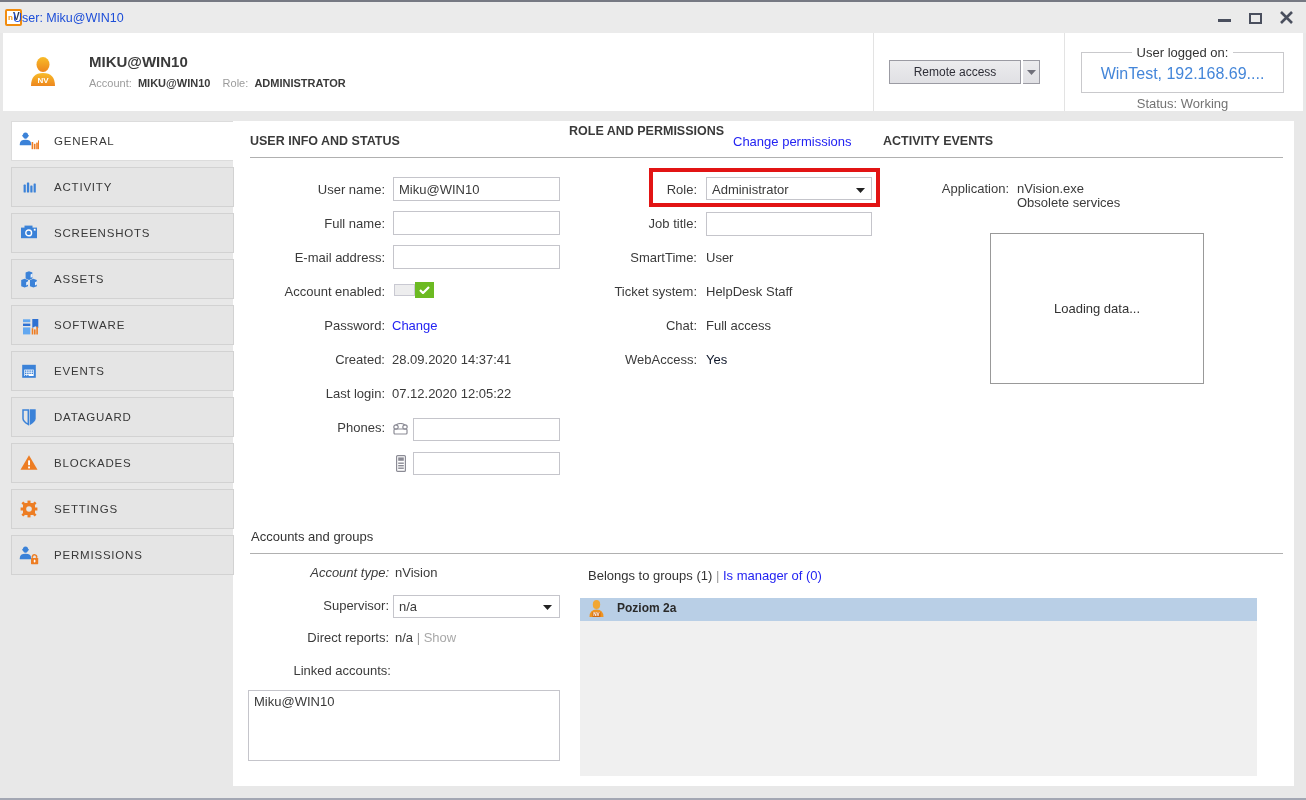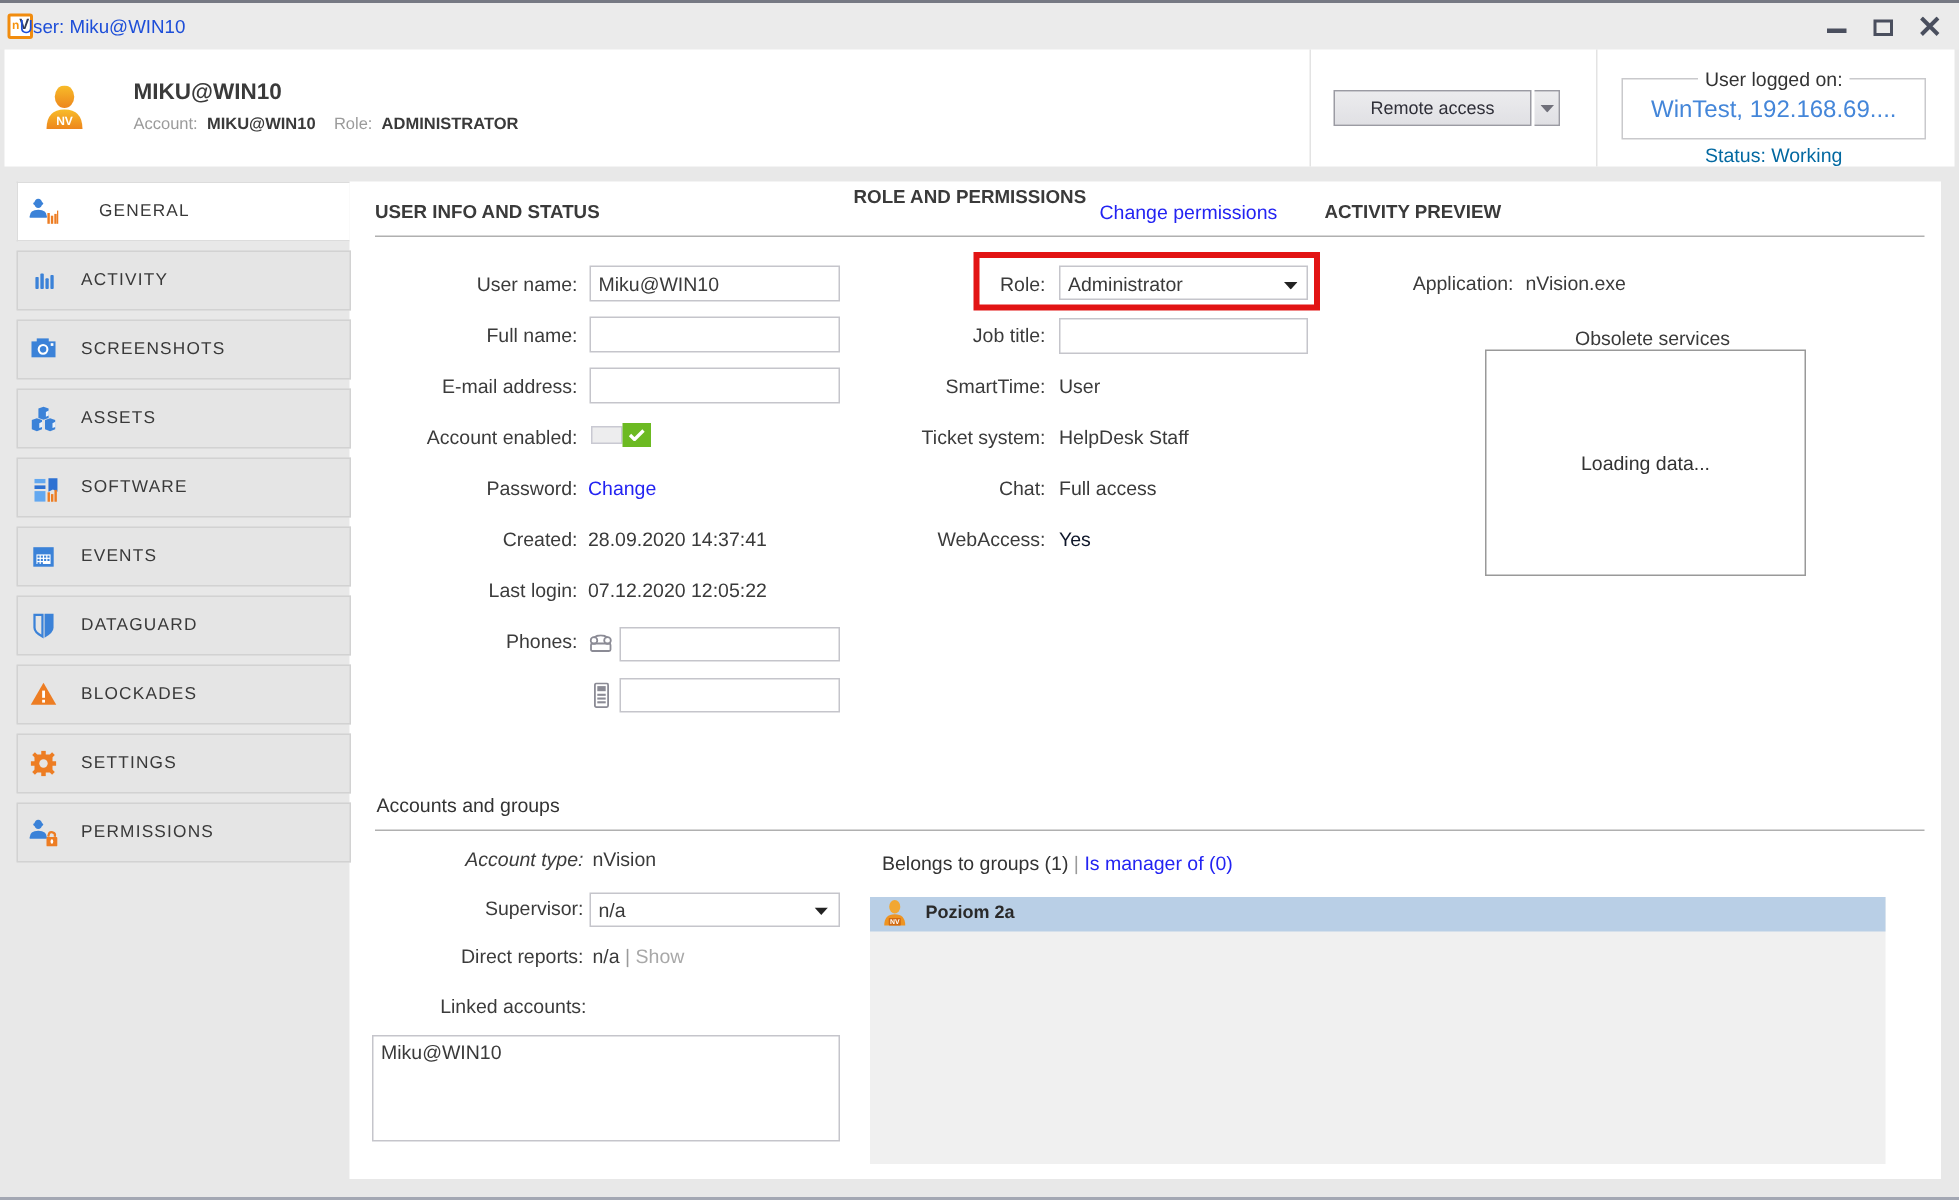--- a/index.html
+++ b/index.html
@@ -49,42 +49,42 @@
 
 <div class="abs" style="left:889px;top:60px;width:132px;height:24px;background:linear-gradient(#ececee,#e0e0e4);border:1px solid #9b9ba3;text-align:center;font-size:12px;color:#2f2f38;line-height:22px;">Remote access</div>
 <div class="abs" style="left:1023px;top:60px;width:17px;height:24px;background:linear-gradient(#ececee,#e0e0e4);border:1px solid #9b9ba3;border-left:none;"></div>
 <svg class="abs" style="left:1027px;top:70px;" width="9" height="5" viewBox="0 0 9 5">
     <path d="M0 0 L9 0 L4.5 5 Z" fill="#70707a"></path>
   </svg>
 
 <div class="abs" style="left:1081px;top:52px;width:203px;height:41px;border:1px solid #c9c9cc;"></div>
 <div class="t" style="left:1081px;top:45px;width:203px;text-align:center;"><span style="background:#fff;padding:0 5px;color:#333;">User logged on:</span></div>
 <div class="t" style="left:1081px;top:63px;width:203px;text-align:center;font-size:16px;color:#4486d9;line-height:22px;">WinTest, 192.168.69....</div>
-<div class="t" style="left:1081px;top:96px;width:203px;text-align:center;color:#0369a1;">Status: Working</div>
+<div class="t" style="left:1081px;top:96px;width:203px;text-align:center;color:#737373;">Status: Working</div>
 
 <div class="abs" style="left:0;top:798px;width:1306px;height:2px;background:#a3a7b3;"></div>
 
 <div class="abs" style="left:233px;top:121px;width:1061px;height:665px;background:#fff;"></div>
 
 <div id="sidebar">
     <div class="abs" style="left:11px;top:121px;width:222px;height:40px;background:#fff;border:1px solid #dcdcdc;border-right:none;"></div>
     <div class="abs" style="left:19px;top:131px;width:20px;height:20px;"><svg width="20" height="20" viewBox="0 0 20 20">
         <g fill="#3b82d8">
           <ellipse cx="6.5" cy="4.6" rx="2.6" ry="3.1"></ellipse>
           <rect x="3.2" y="3.8" width="6.6" height="1.8" rx="0.9"></rect>
           <path d="M0.8,13.2 Q0.8,8.8 6.5,8.8 Q12.2,8.8 12.2,13.2 L12.2,14.2 L0.8,14.2 Z"></path>
         </g>
         <g fill="#ed7d23">
           <rect x="12.6" y="11" width="1.6" height="7.2"></rect>
           <rect x="14.9" y="12.8" width="1.6" height="5.4"></rect>
           <rect x="17.2" y="11.6" width="1.6" height="6.6"></rect>
           <rect x="19.0" y="9.4" width="1.0" height="8.8"></rect>
         </g>
       </svg></div>
-    <div class="t" style="left:54px;top:134px;font-size:11.5px;color:#393939;letter-spacing:0.8px;margin-left:12px;">GENERAL</div>
+    <div class="t" style="left:54px;top:134px;font-size:11.5px;color:#393939;letter-spacing:0.8px;">GENERAL</div>
     <div class="abs" style="left:11px;top:167px;width:223px;height:40px;background:#e5e5e5;border:1px solid #d2d2d2;"></div>
     <div class="abs" style="left:19px;top:177px;width:20px;height:20px;"><svg width="20" height="20" viewBox="0 0 20 20">
         <g fill="#3b82d8">
           <rect x="4.6" y="7.6" width="2.2" height="8" rx="0.6"></rect>
           <rect x="7.9" y="5.4" width="2.3" height="10.2" rx="0.6"></rect>
           <rect x="11.3" y="8.5" width="2.2" height="7.1" rx="0.6"></rect>
           <rect x="14.6" y="6.4" width="2.2" height="9.2" rx="0.6"></rect>
         </g>
       </svg></div>
     <div class="t" style="left:54px;top:180px;font-size:11.5px;color:#393939;letter-spacing:0.8px;">ACTIVITY</div>
@@ -184,21 +184,21 @@
           <rect x="12" y="13" width="7.2" height="6.2" rx="0.6" fill="#ed7d23"></rect>
           <ellipse cx="15.6" cy="16" rx="0.9" ry="1.5" fill="#fff"></ellipse>
         </g>
       </svg></div>
     <div class="t" style="left:54px;top:548px;font-size:11.5px;color:#393939;letter-spacing:0.8px;">PERMISSIONS</div>
   </div>
 
 <div class="t" style="left:250px;top:134px;font-size:12.5px;font-weight:bold;color:#3a3a3a;">USER INFO AND STATUS</div>
 <div class="t" style="left:569px;top:124px;font-size:12.5px;font-weight:bold;color:#3a3a3a;">ROLE AND PERMISSIONS</div>
 <div class="t" style="left:733px;top:134px;color:#2323f2;">Change permissions</div>
-<div class="t" style="left:883px;top:134px;font-size:12.5px;font-weight:bold;color:#3a3a3a;">ACTIVITY PREVIEW</div>
+<div class="t" style="left:883px;top:134px;font-size:12.5px;font-weight:bold;color:#3a3a3a;">ACTIVITY EVENTS</div>
 <div class="abs" style="left:250px;top:157px;width:1033px;height:1px;background:#b0b0b0;"></div>
 
 <div class="t r" style="left:184px;top:182px;width:201px;">User name:</div>
 <div class="t r" style="left:184px;top:216px;width:201px;">Full name:</div>
 <div class="t r" style="left:184px;top:250px;width:201px;">E-mail address:</div>
 <div class="t r" style="left:184px;top:284px;width:201px;">Account enabled:</div>
 <div class="t r" style="left:184px;top:318px;width:201px;">Password:</div>
 <div class="t r" style="left:184px;top:352px;width:201px;">Created:</div>
 <div class="t r" style="left:184px;top:386px;width:201px;">Last login:</div>
 <div class="t r" style="left:184px;top:420px;width:201px;">Phones:</div>
@@ -249,21 +249,21 @@
 <div class="inp" style="left:706px;top:212px;width:166px;height:24px;"></div>
 <div class="t" style="left:706px;top:250px;color:#3a3a3a;">User</div>
 <div class="t" style="left:706px;top:284px;color:#3a3a3a;">HelpDesk Staff</div>
 <div class="t" style="left:706px;top:318px;color:#3a3a3a;">Full access</div>
 <div class="t" style="left:706px;top:352px;color:#0f172a;">Yes</div>
 
 <div class="abs" style="left:649px;top:168px;width:231px;height:39px;border:4px solid #e21414;"></div>
 
 <div class="t r" style="left:809px;top:181px;width:200px;">Application:</div>
 <div class="t" style="left:1017px;top:181px;color:#3a3a3a;">nVision.exe</div>
-<div class="t" style="left:1017px;top:218px;color:#3a3a3a;margin-left:33px;">Obsolete services</div>
+<div class="t" style="left:1017px;top:195px;color:#3a3a3a;">Obsolete services</div>
 <div class="abs" style="left:990px;top:233px;width:214px;height:151px;border:1px solid #999;"></div>
 <div class="t" style="left:990px;top:301px;width:214px;text-align:center;color:#333;">Loading data...</div>
 
 <div class="t" style="left:251px;top:529px;color:#333;">Accounts and groups</div>
 <div class="abs" style="left:250px;top:553px;width:1033px;height:1px;background:#b0b0b0;"></div>
 <div class="t r" style="left:187px;top:565px;width:202px;font-style:italic;">Account type:</div>
 <div class="t" style="left:395px;top:565px;color:#3a3a3a;">nVision</div>
 <div class="t r" style="left:187px;top:598px;width:202px;">Supervisor:</div>
 <div class="inp" style="left:393px;top:595px;width:167px;height:23px;">
     <div class="t" style="left:5px;top:3px;color:#3a3a3a;">n/a</div>

